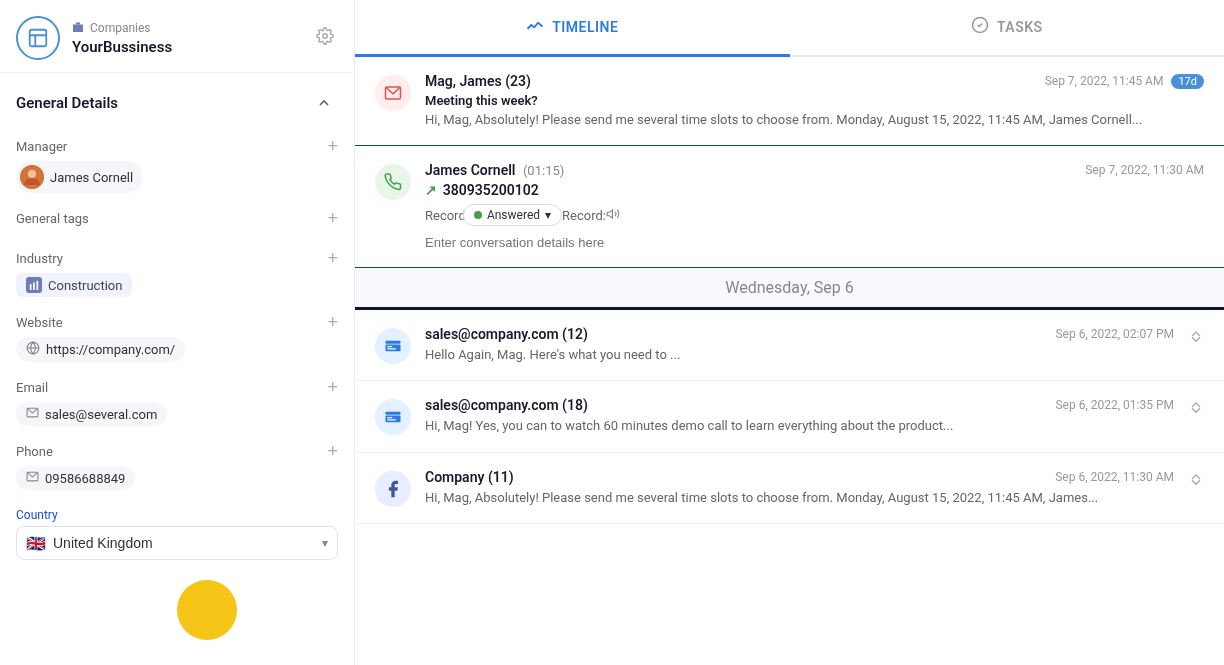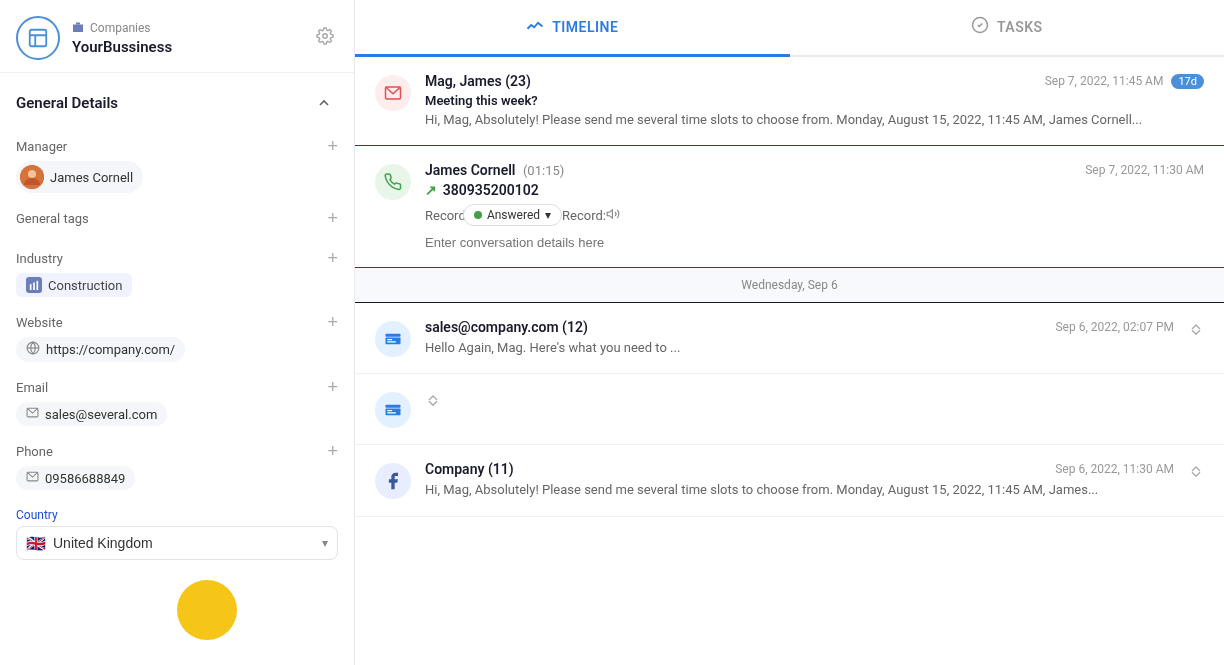--- a/index.html
+++ b/index.html
@@ -464,23 +464,23 @@
       font-size: 13px;
       color: #999;
       background: transparent;
       padding: 0;
     }
 
     .date-separator {
       text-align: center;
       padding: 10px 20px;
       background: #f8f9fc;
-      font-size: 12px;
+      font-size: 16px;
       color: #888;
-      border-bottom: 1px solid #0f172a;
+      border-bottom: 3px solid #0f172a;
     }
 
     .expand-btn {
       background: none;
       border: none;
       cursor: pointer;
       color: #aaa;
       font-size: 16px;
       display: flex;
       flex-direction: column;
@@ -759,20 +759,27 @@
 
     <div class="timeline-item-expandable">
       <div class="timeline-avatar avatar-blue">
         <svg width="18" height="18" viewBox="0 0 24 24" fill="#2b7be5">
           <rect x="2" y="5" width="20" height="4" rx="1"></rect>
           <rect x="2" y="10" width="20" height="9" rx="1" fill="#2b7be5"></rect>
           <rect x="4" y="12" width="7" height="1.5" fill="white" rx="1"></rect>
           <rect x="4" y="15" width="12" height="1.5" fill="white" rx="1"></rect>
         </svg>
       </div>
+      <div class="timeline-body-expandable">
+        <div class="timeline-top-row">
+          <span class="timeline-sender">sales@company.com (18)</span>
+          <span style="font-size:12px;color:#999;">Sep 6, 2022, 01:35 PM</span>
+        </div>
+        <div class="timeline-preview">Hi, Mag! Yes, you can to watch 60 minutes demo call to learn everything about the product...</div>
+      </div>
       <button class="expand-btn">
         <svg width="16" height="16" viewBox="0 0 24 24" fill="none" stroke="#aaa" stroke-width="2">
           <polyline points="18 15 12 9 6 15"></polyline>
           <polyline points="18 9 12 15 6 9" style="transform:translateY(8px)"></polyline>
         </svg>
       </button>
     </div>
 
     <div class="timeline-item-expandable">
       <div class="timeline-avatar" style="background:#e8eeff;color:#3b5998;">

